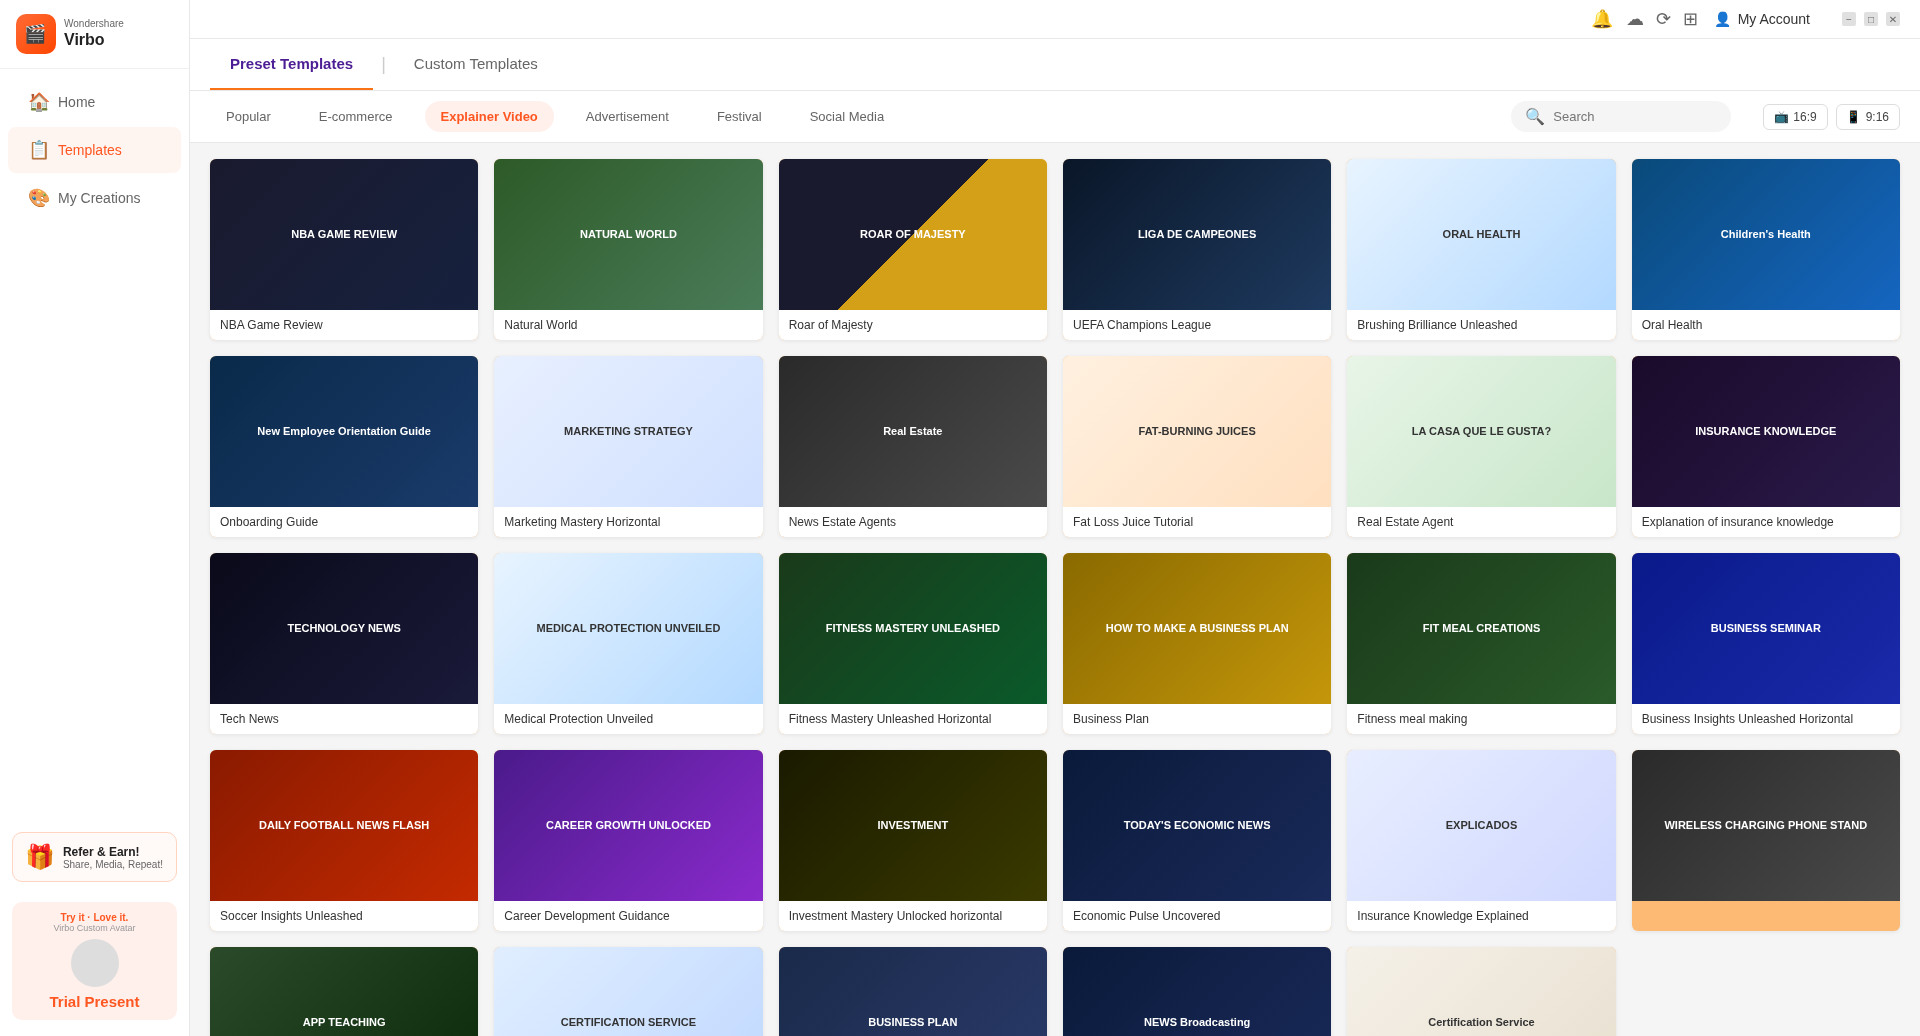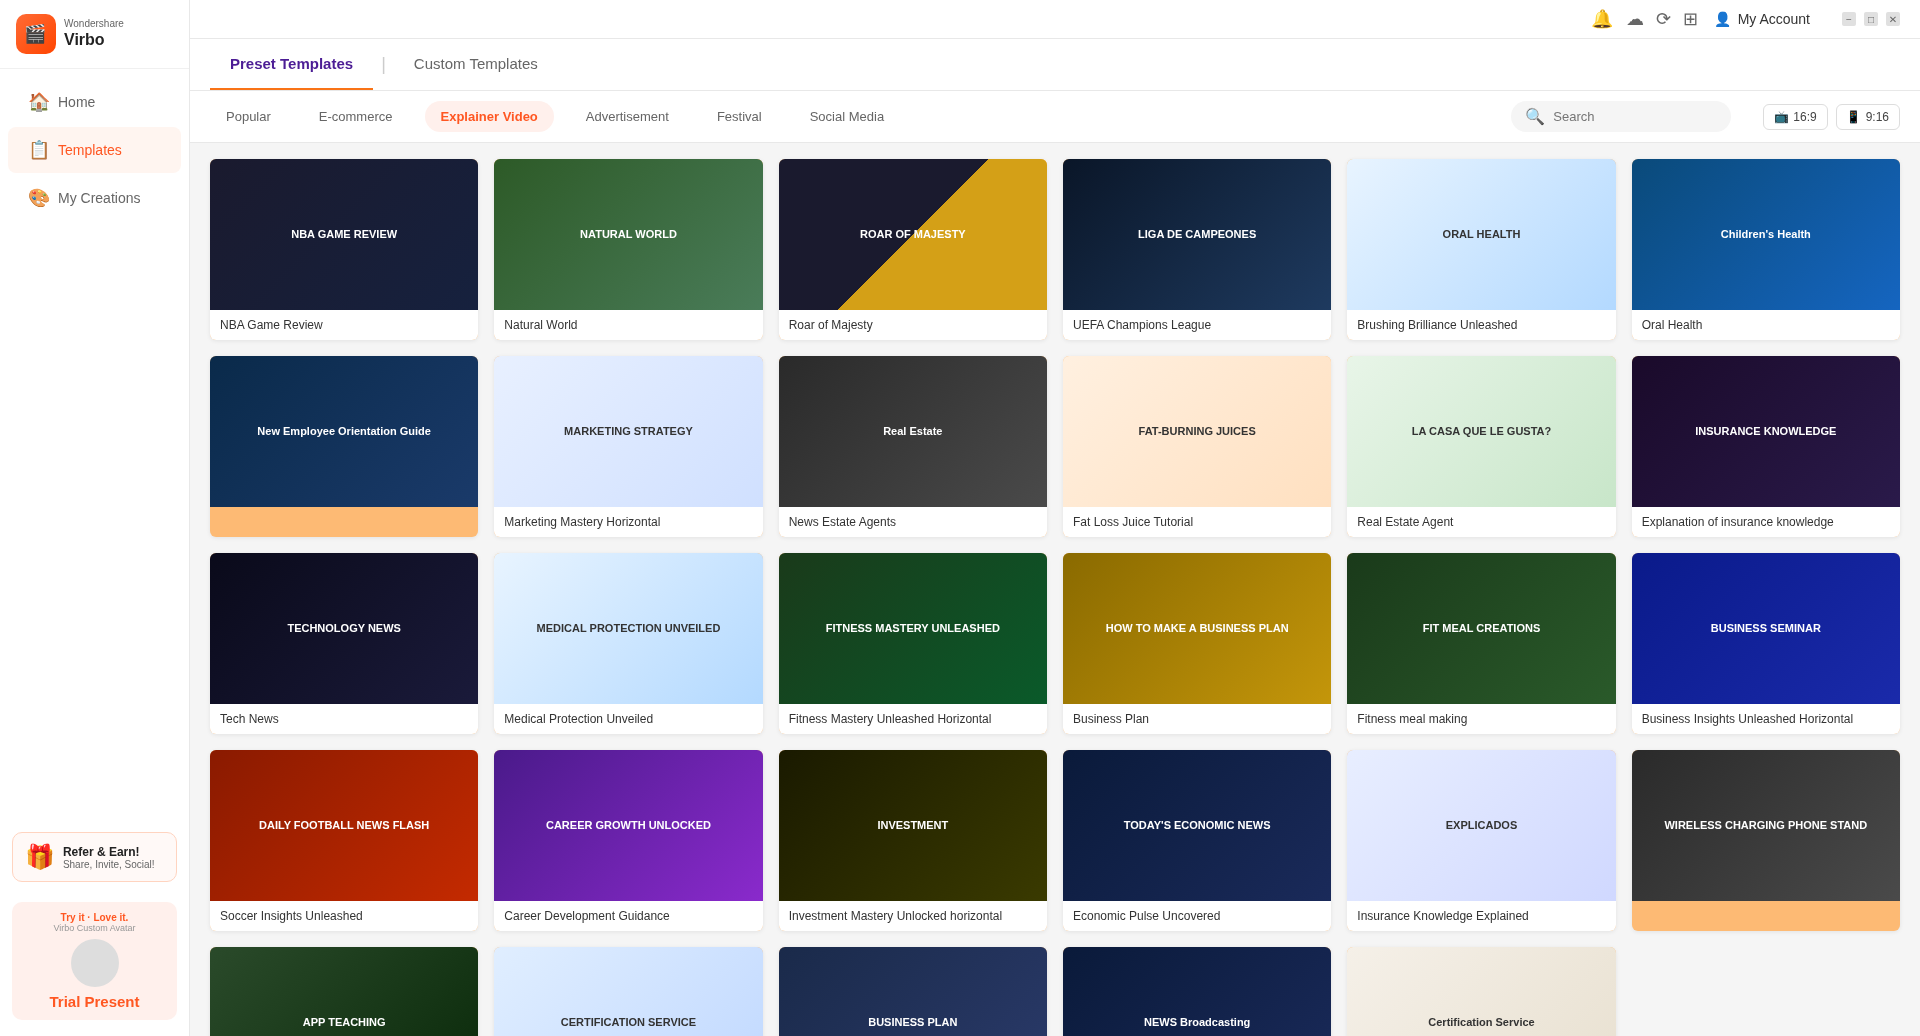--- a/index.html
+++ b/index.html
@@ -282,21 +282,21 @@
     <div class="sidebar-item">
       <span class="sidebar-icon">🎨</span>
       <span>My Creations</span>
     </div>
   </nav>
 
   <div class="refer-earn">
     <span class="refer-icon">🎁</span>
     <div class="refer-text">
       <div class="refer-title">Refer &amp; Earn!</div>
-      <div class="refer-sub">Share, Invite, Social!</div>
+      <div class="refer-sub">Share, Media, Repeat!</div>
     </div>
   </div>
 
   <div class="virbo-promo">
     <div class="promo-label">Try it · Love it.</div>
     <div class="promo-sub">Virbo Custom Avatar</div>
     <div class="avatar-circle"></div>
     <div style="font-size:15px;color:#ff5722;font-weight:600;cursor:pointer;">Trial Present</div>
   </div>
 </div>
@@ -386,20 +386,21 @@
         <div class="template-card">
           <div class="template-thumb">
             <div class="template-thumb-inner t-oral">Children's Health</div>
           </div>
           <div class="template-label">Oral Health</div>
         </div>
         <div class="template-card">
           <div class="template-thumb">
             <div class="template-thumb-inner t-onboard">New Employee Orientation Guide</div>
           </div>
+          <div class="template-label">Onboarding Guide</div>
         </div>
         <div class="template-card">
           <div class="template-thumb">
             <div class="template-thumb-inner t-marketing">MARKETING STRATEGY</div>
           </div>
           <div class="template-label">Marketing Mastery Horizontal</div>
         </div>
         <div class="template-card">
           <div class="template-thumb">
             <div class="template-thumb-inner t-realestate">Real Estate</div>

